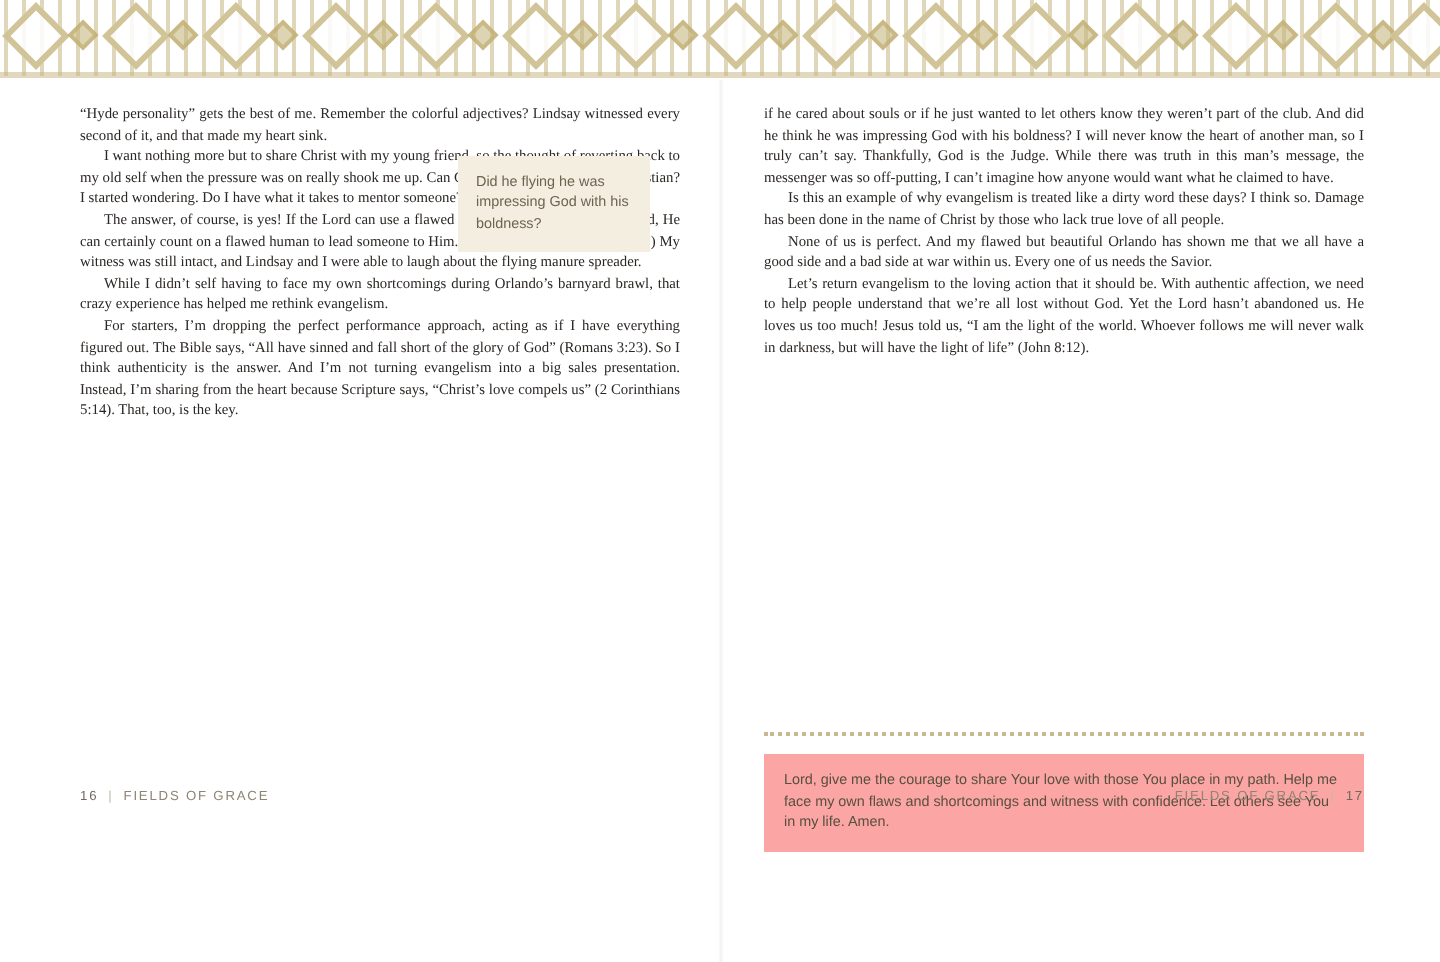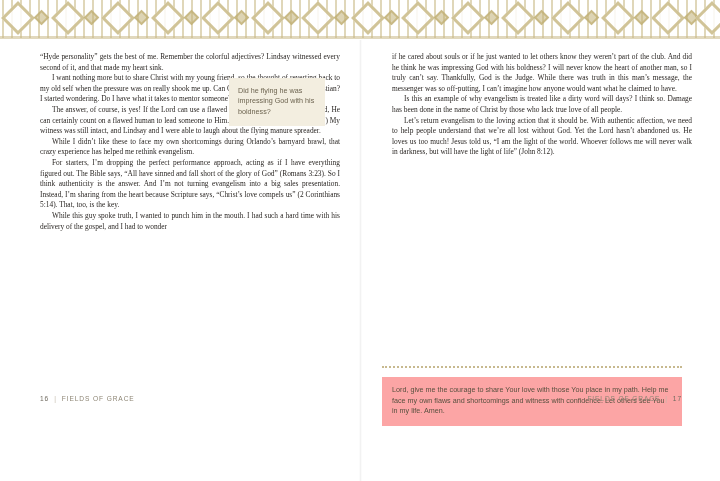--- a/index.html
+++ b/index.html
@@ -77,21 +77,21 @@
     background: #c9b887;
     opacity: 0.55;
   }
   
   .page {
     position: absolute;
     top: 52px;
     height: 410px;
   }
   .page.left { left: 40px; width: 300px; }
-  .page.right { left: 392px; width: 300px; }
+  .page.right { left: 382px; width: 300px; }
 
   .body-text {
     font-size: 7.4px;
     line-height: 10.6px;
     text-align: justify;
     color: #2b2724;
     hyphens: auto;
   }
   .body-text p {
     margin: 0;
@@ -207,30 +207,30 @@
     <div class="band-base"></div>
   </div>
 
   <div class="gutter"></div>
 
   <div class="page left">
     <div class="body-text">
       <p class="noindent">“Hyde personality” gets the best of me. Remember the colorful adjectives? Lindsay witnessed every second of it, and that made my heart sink.</p>
       <p>I want nothing more but to share Christ with my young friend, so the thought of reverting back to my old self when the pressure was on really shook me up. Can God use a Jekyll-and-Hyde Christian? I started wondering. Do I have what it takes to mentor someone?</p>
       <p>The answer, of course, is yes! If the Lord can use a flawed horse to comfort a grieving child, He can certainly count on a flawed human to lead someone to Him. (Just open your Bible for proof!) My witness was still intact, and Lindsay and I were able to laugh about the flying manure spreader.</p>
-      <p>While I didn’t like these to face my own shortcomings during Orlando’s barnyard brawl, that crazy experience has helped me rethink evangelism.</p>
+      <p>While I didn’t self having to face my own shortcomings during Orlando’s barnyard brawl, that crazy experience has helped me rethink evangelism.</p>
       <p>For starters, I’m dropping the perfect performance approach, acting as if I have everything figured out. The Bible says, “All have sinned and fall short of the glory of God” (Romans 3:23). So I think authenticity is the answer. And I’m not turning evangelism into a big sales presentation. Instead, I’m sharing from the heart because Scripture says, “Christ’s love compels us” (2 Corinthians 5:14). That, too, is the key.</p>
-      <p>While this guy spoke truth, I wanted to punch him in the mouth. I had such a hard time with his delivery of the gospel, and I had to wonder</p>
     </div>
   </div>
 
   <div class="page right">
     <div class="body-text">
       <p class="noindent">if he cared about souls or if he just wanted to let others know they weren’t part of the club. And did he think he was impressing God with his boldness? I will never know the heart of another man, so I truly can’t say. Thankfully, God is the Judge. While there was truth in this man’s message, the messenger was so off-putting, I can’t imagine how anyone would want what he claimed to have.</p>
-      <p>Is this an example of why evangelism is treated like a dirty word will days? I think so. Damage has been done in the name of Christ by those who lack true love of all people.</p>
+      <p>Is this an example of why evangelism is treated like a dirty word these days? I think so. Damage has been done in the name of Christ by those who lack true love of all people.</p>
+      <p>None of us is perfect. And my flawed but beautiful Orlando has shown me that we all have a good side and a bad side at war within us. Every one of us needs the Savior.</p>
       <p>Let’s return evangelism to the loving action that it should be. With authentic affection, we need to help people understand that we’re all lost without God. Yet the Lord hasn’t abandoned us. He loves us too much! Jesus told us, “I am the light of the world. Whoever follows me will never walk in darkness, but will have the light of life” (John 8:12).</p>
     </div>
   </div>
 
   <div class="pullquote">Did he flying he was impressing God with his boldness?</div>
 
   <div class="prayer">
     <div class="prayer-rule"></div>
     <div class="prayer-box">
       <p>Lord, give me the courage to share Your love with those You place in my path. Help me face my own flaws and shortcomings and witness with confidence. Let others see You in my life. Amen.</p>

